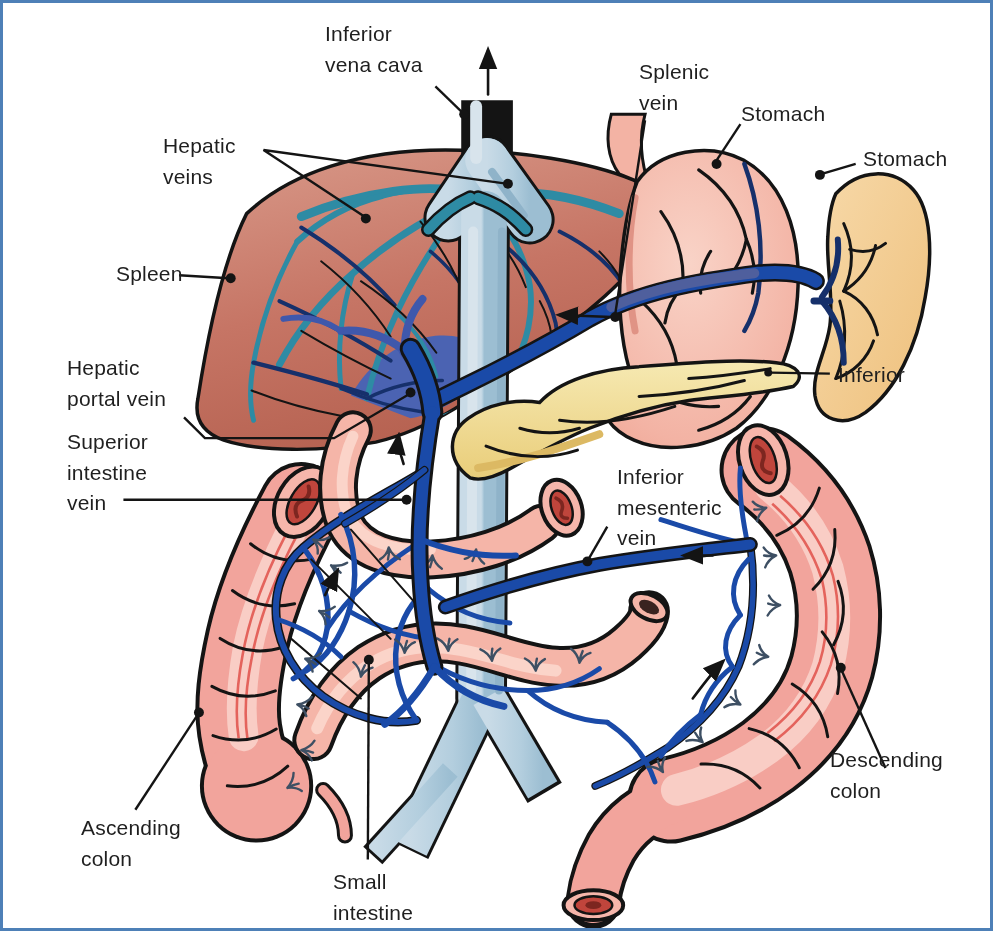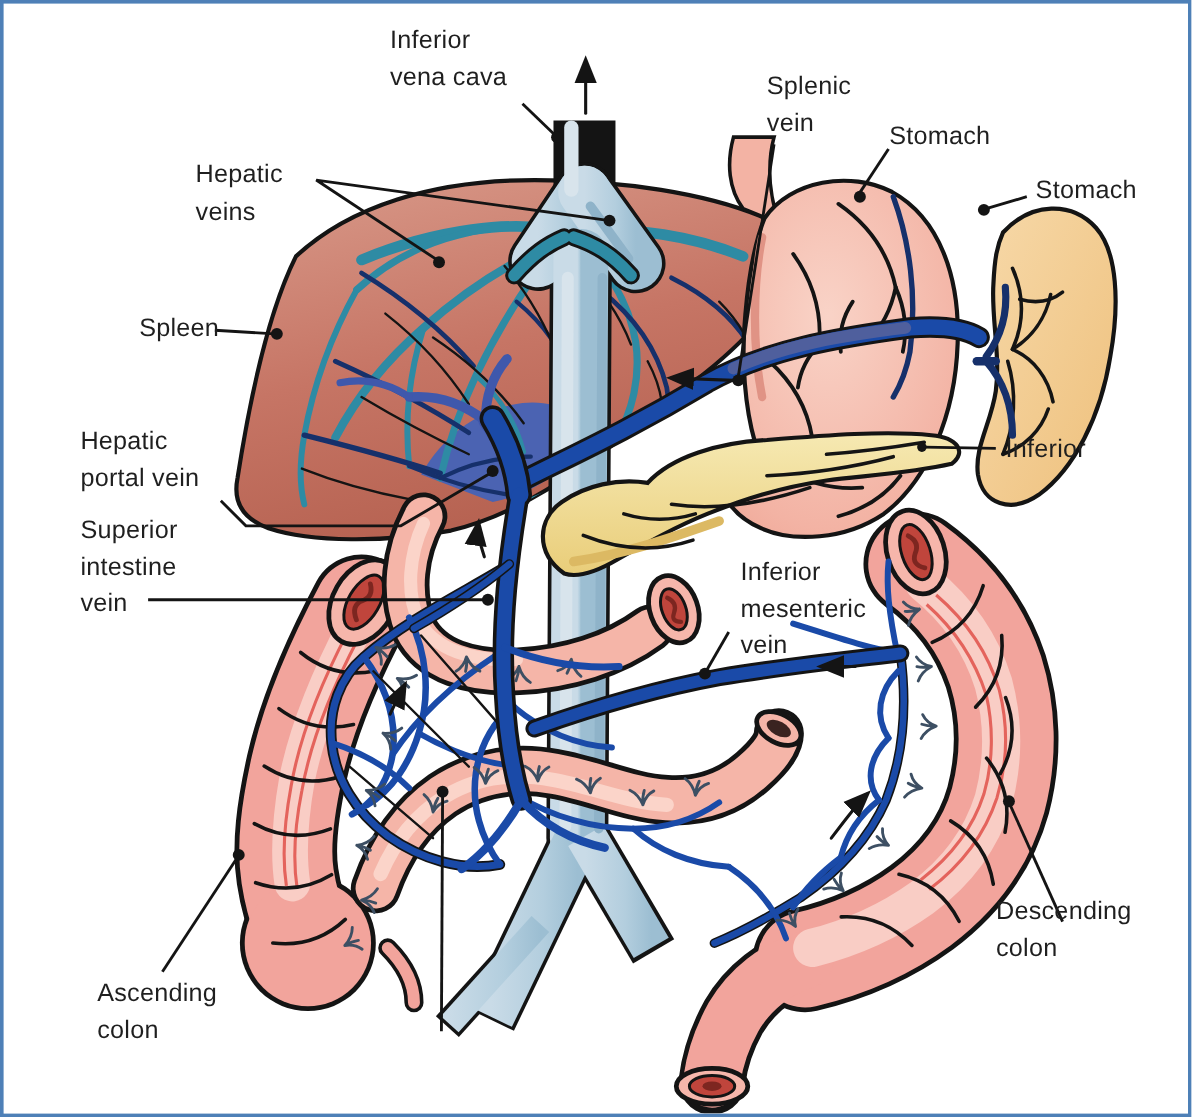--- a/index.html
+++ b/index.html
@@ -407,15 +407,17 @@
   <div class="lbl" style="left:64px;top:350px">Hepatic
 portal vein</div>
   <div class="lbl" style="left:64px;top:424px">Superior
 intestine
 vein</div>
   <div class="lbl" style="left:614px;top:459px">Inferior
 mesenteric
 vein</div>
   <div class="lbl" style="left:78px;top:810px">Ascending
 colon</div>
+  <div class="lbl" style="left:330px;top:864px">Small
+intestine</div>
   <div class="lbl" style="left:827px;top:742px">Descending
 colon</div>
 </div>
 
 </body></html>

